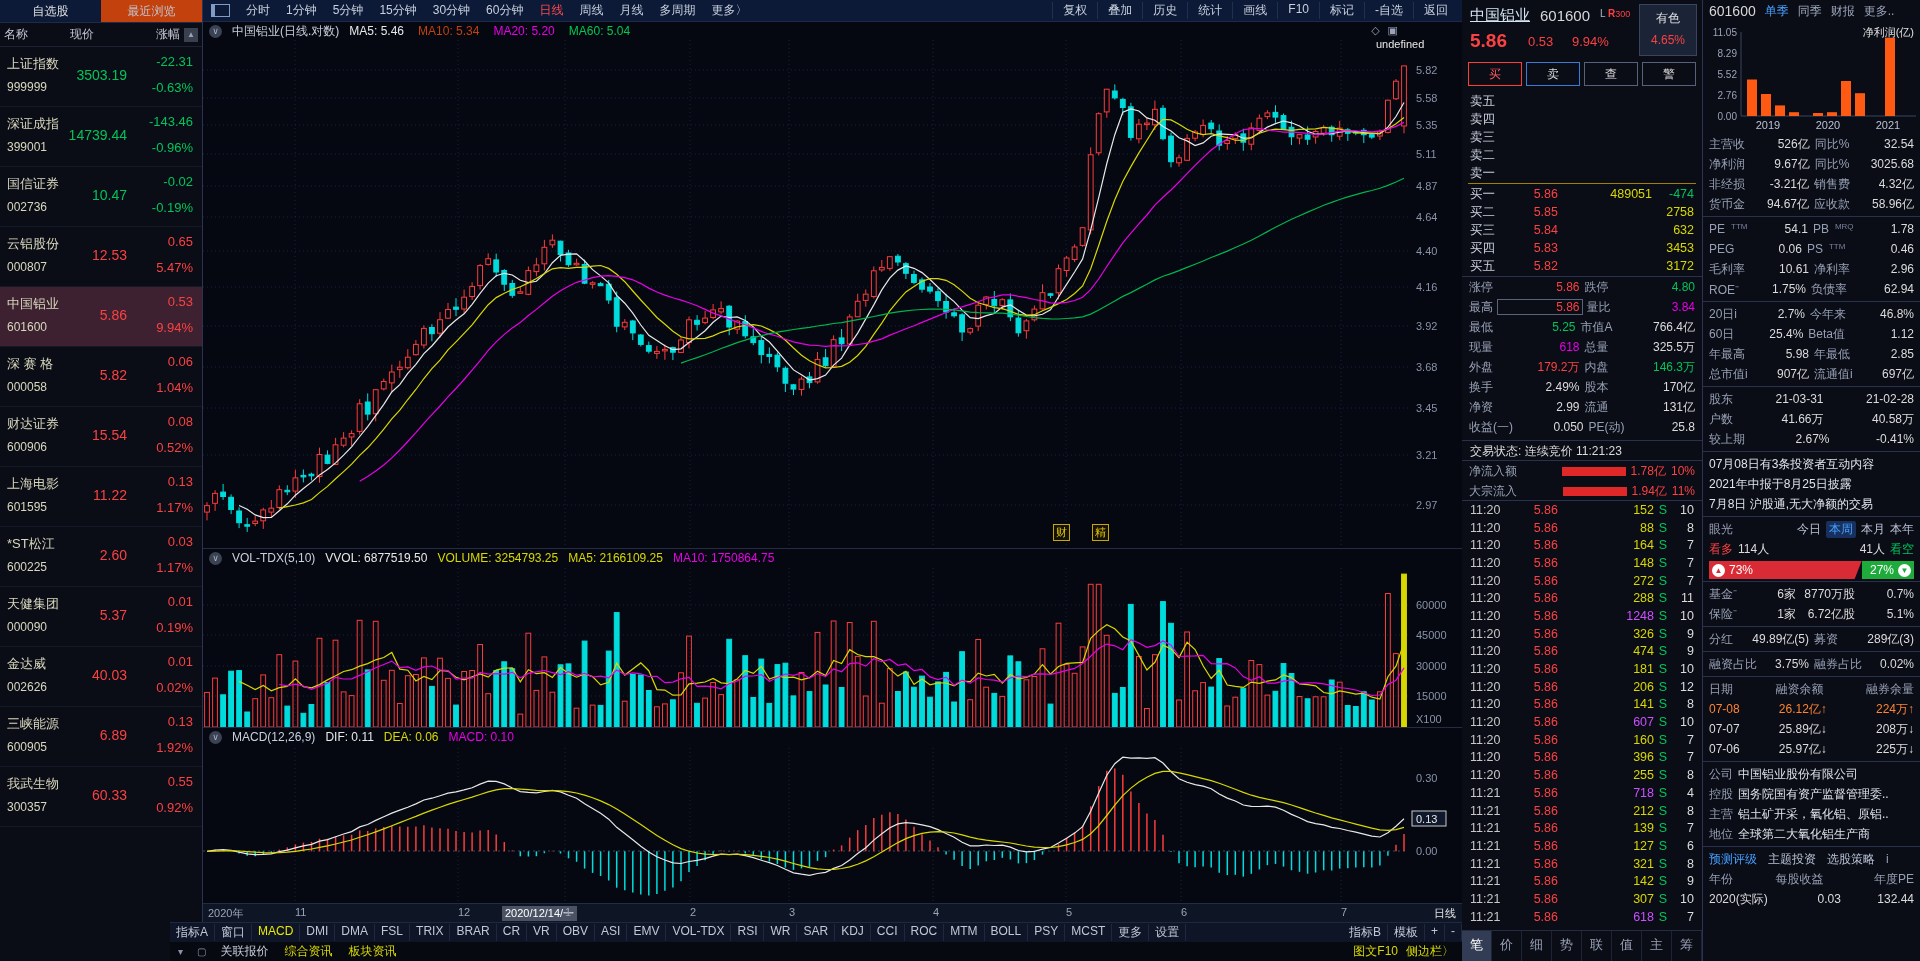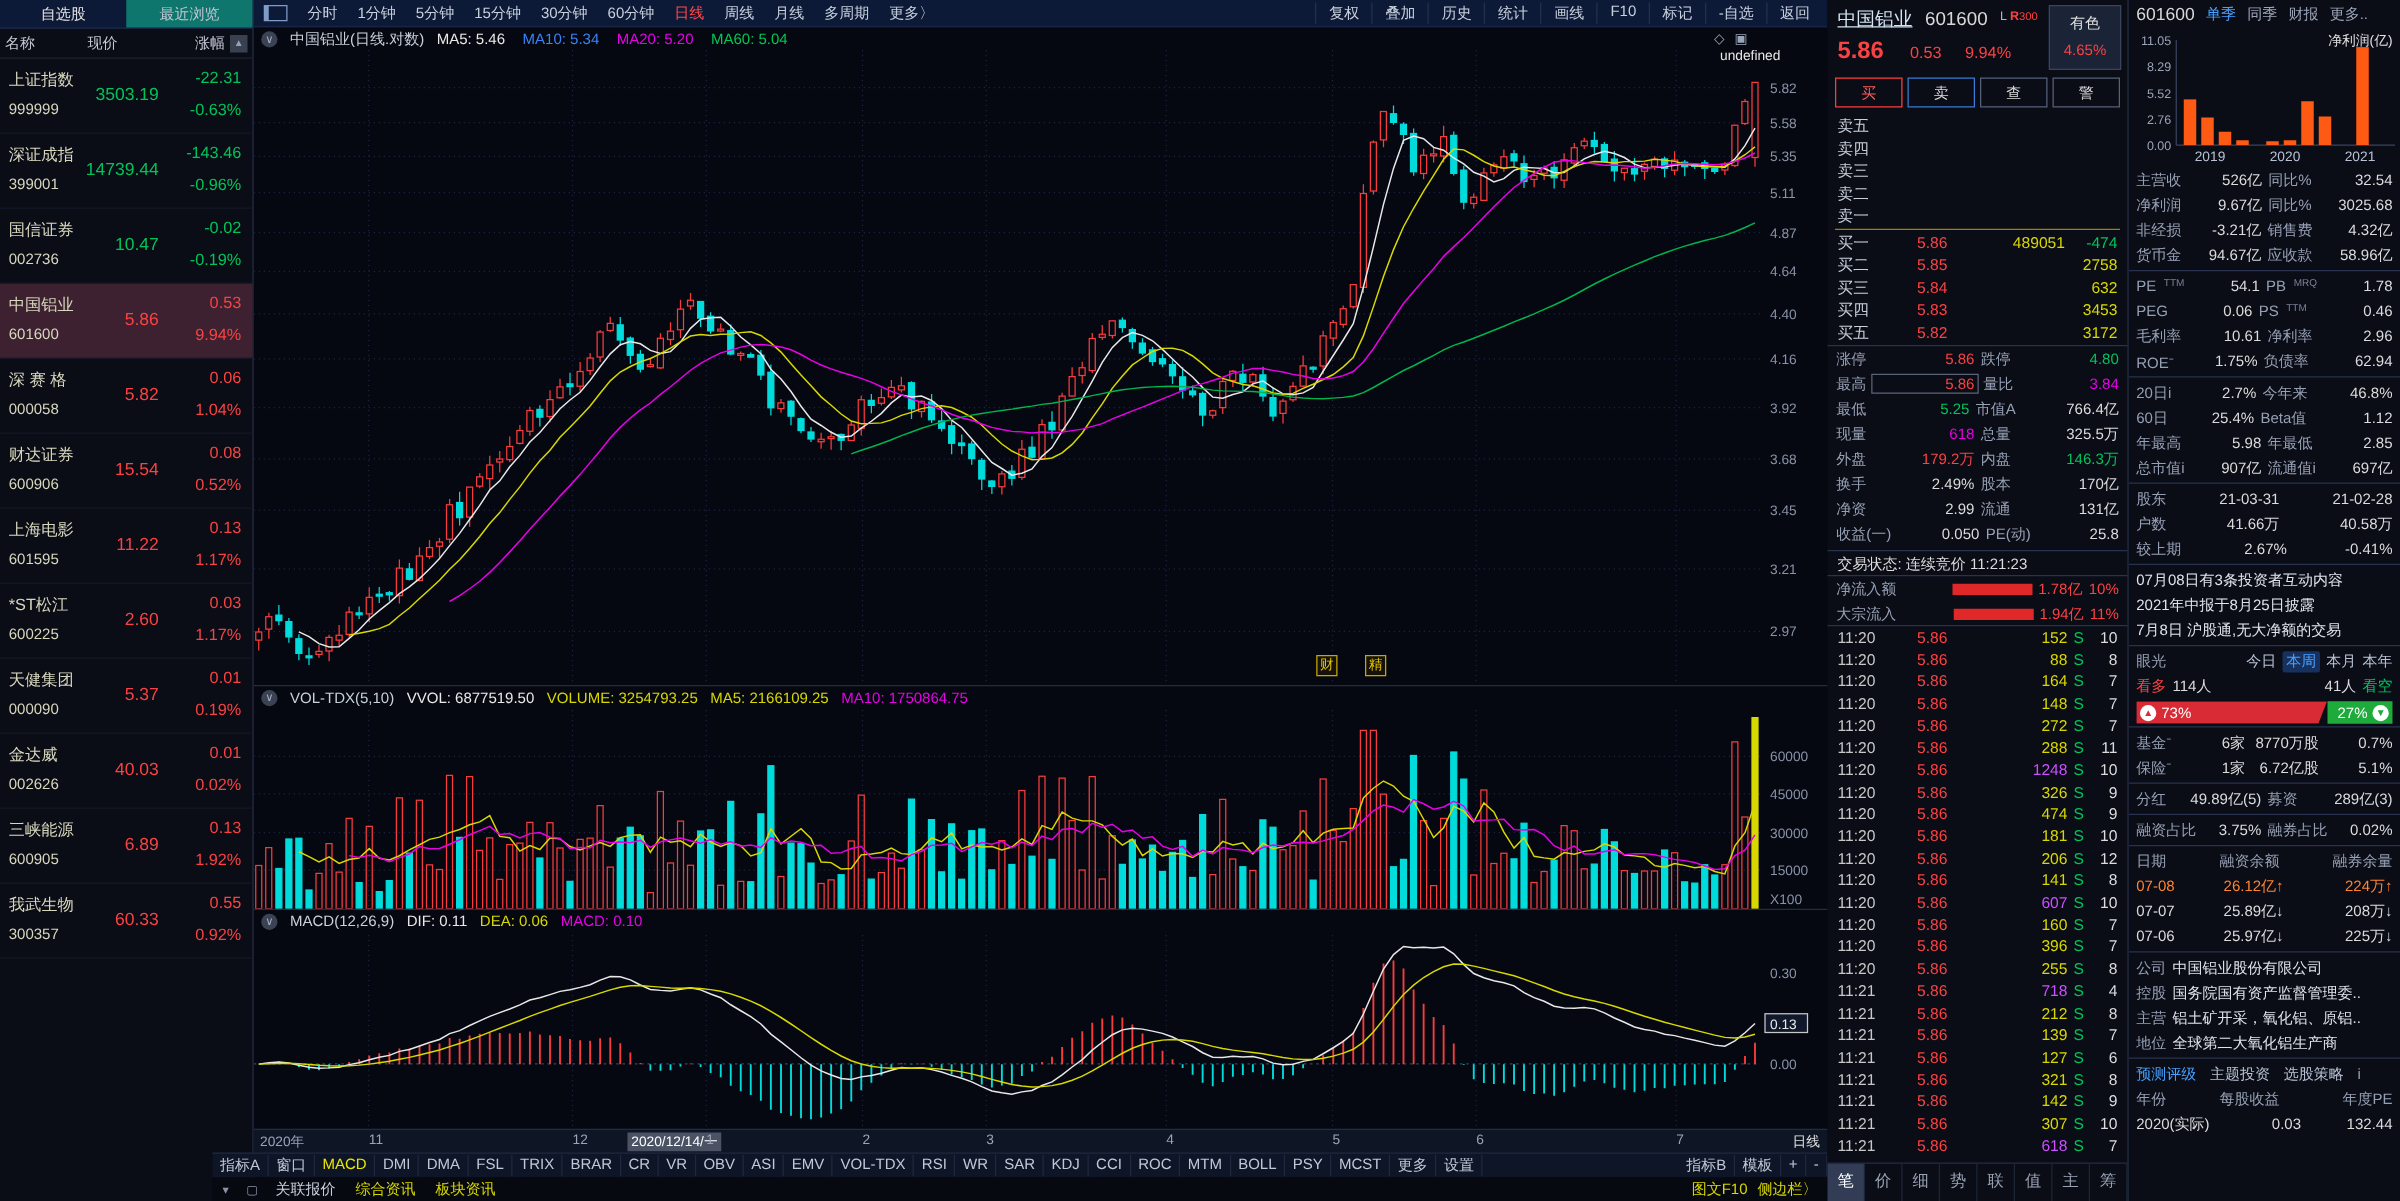--- a/index.html
+++ b/index.html
@@ -21,21 +21,21 @@
       border-bottom:1px solid #1e2a48;display:flex;align-items:center;padding:0 4px;box-sizing:border-box}
   .pb-win{width:14px;height:11px;border:1px solid #7f9cc8;border-left:4px solid #7f9cc8;margin:0 8px 0 4px}
   .pb-item{padding:0 8px;color:#c8d0dc;cursor:default}
   .pb-item.active{color:#ff4a4a}
   .pb-tools{margin-left:auto;display:flex}
   .pb-tool{padding:0 10px;color:#c8d0dc;border-left:1px solid #22304f}
   
   .sidebar{position:absolute;left:0;top:0;width:203px;height:961px;background:#0a0c16;border-right:1px solid #2a3350;box-sizing:border-box}
   .sb-tabs{display:flex;height:22px;background:#0c1a38;border-bottom:1px solid #1e2a48}
   .sb-tab{flex:1;text-align:center;line-height:22px;color:#e2e2e2}
-  .sb-tab.inact{background:#0f766e;color:#c0c6d2}
+  .sb-tab.inact{background:#c2410c;color:#c0c6d2}
   .sb-head{display:flex;align-items:center;height:24px;color:#c2c8d4;border-bottom:1px solid #1c2232;padding:0 4px;box-sizing:border-box}
   .sb-sort{margin-left:4px;width:14px;height:14px;background:#39404f;color:#9aa2b2;font-size:8px;text-align:center;line-height:14px}
   .sb-row{position:relative;height:59px;border-bottom:1px solid #141927;cursor:default}
   .sb-row.sel{background:#3d2130}
   .sb-name{position:absolute;left:7px;top:8px;font-size:13px;color:#d8d8be}
   .sb-code{position:absolute;left:7px;top:33px;font-size:12px;color:#d8d8be}
   .sb-p{position:absolute;right:75px;top:20px;font-size:14px}
   .sb-chg{position:absolute;right:9px;top:7px;font-size:13px}
   .sb-pct{position:absolute;right:9px;top:33px;font-size:13px}
   .up{color:#fb4242}.down{color:#00c45a}
@@ -176,20 +176,27 @@
           <span class="sb-chg down">-143.46</span>
           <span class="sb-pct down">-0.96%</span>
         </div>
         <div class="sb-row">
           <span class="sb-name">国信证券</span>
           <span class="sb-code">002736</span>
           <span class="sb-p down">10.47</span>
           <span class="sb-chg down">-0.02</span>
           <span class="sb-pct down">-0.19%</span>
         </div>
+        <div class="sb-row">
+          <span class="sb-name">云铝股份</span>
+          <span class="sb-code">000807</span>
+          <span class="sb-p up">12.53</span>
+          <span class="sb-chg up">0.65</span>
+          <span class="sb-pct up">5.47%</span>
+        </div>
         <div class="sb-row sel">
           <span class="sb-name">中国铝业</span>
           <span class="sb-code">601600</span>
           <span class="sb-p up">5.86</span>
           <span class="sb-chg up">0.53</span>
           <span class="sb-pct up">9.94%</span>
         </div>
         <div class="sb-row">
           <span class="sb-name">深 赛 格</span>
           <span class="sb-code">000058</span>
@@ -248,21 +255,21 @@
         </div>
       </div>
   </div>
 
   <div class="chart-area">
     <div class="pane-title" style="top:0">
       <span class="chev">∨</span>
       <span style="color:#c8d0dc">中国铝业(日线.对数)</span>
       <span id="ma-labels" style="display:flex;gap:14px">
           <span style="color: rgb(232, 232, 232);">MA5: 5.46</span>
-          <span style="color: #3b82f6;">MA10: 5.34</span>
+          <span style="color: #c2410c;">MA10: 5.34</span>
           <span style="color: rgb(232, 0, 232);">MA20: 5.20</span>
           <span style="color: rgb(0, 200, 80);">MA60: 5.04</span>
         </span>
       <span class="corner-icons"><span>◇</span><span>▣</span></span>
     </div>
     <div class="pane-svg" id="kline-pane" style="top:18px;width:1259px;height:508px"><svg width="1259" height="508" xmlns="http://www.w3.org/2000/svg">
           <line x1="0" y1="30" x2="1205" y2="30" stroke="#1b2340" stroke-dasharray="1 3"></line>
           <text x="1213" y="34" fill="#8892a8" font-size="11" font-family="Liberation Sans">5.82</text>
           <line x1="0" y1="58" x2="1205" y2="58" stroke="#1b2340" stroke-dasharray="1 3"></line>
           <text x="1213" y="62" fill="#8892a8" font-size="11" font-family="Liberation Sans">5.58</text>

